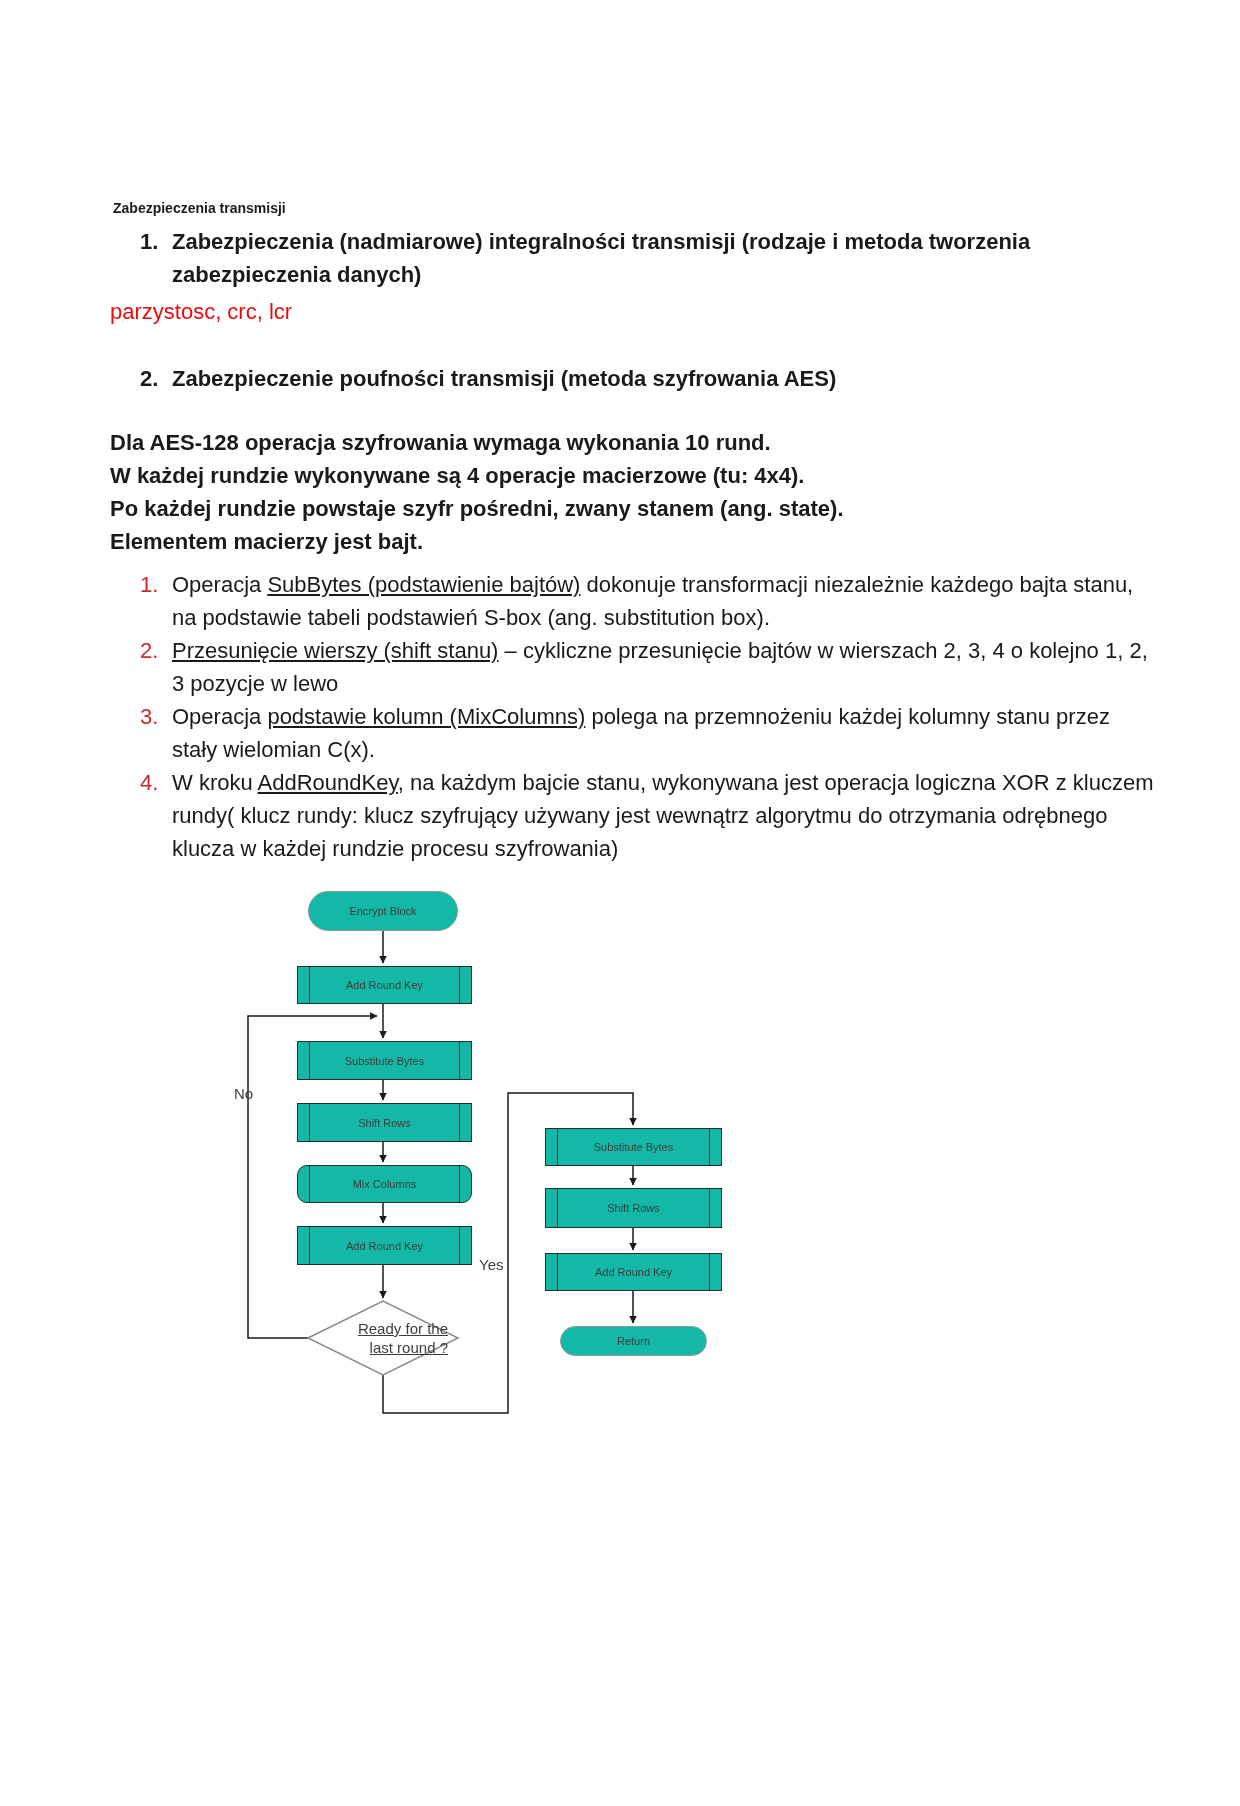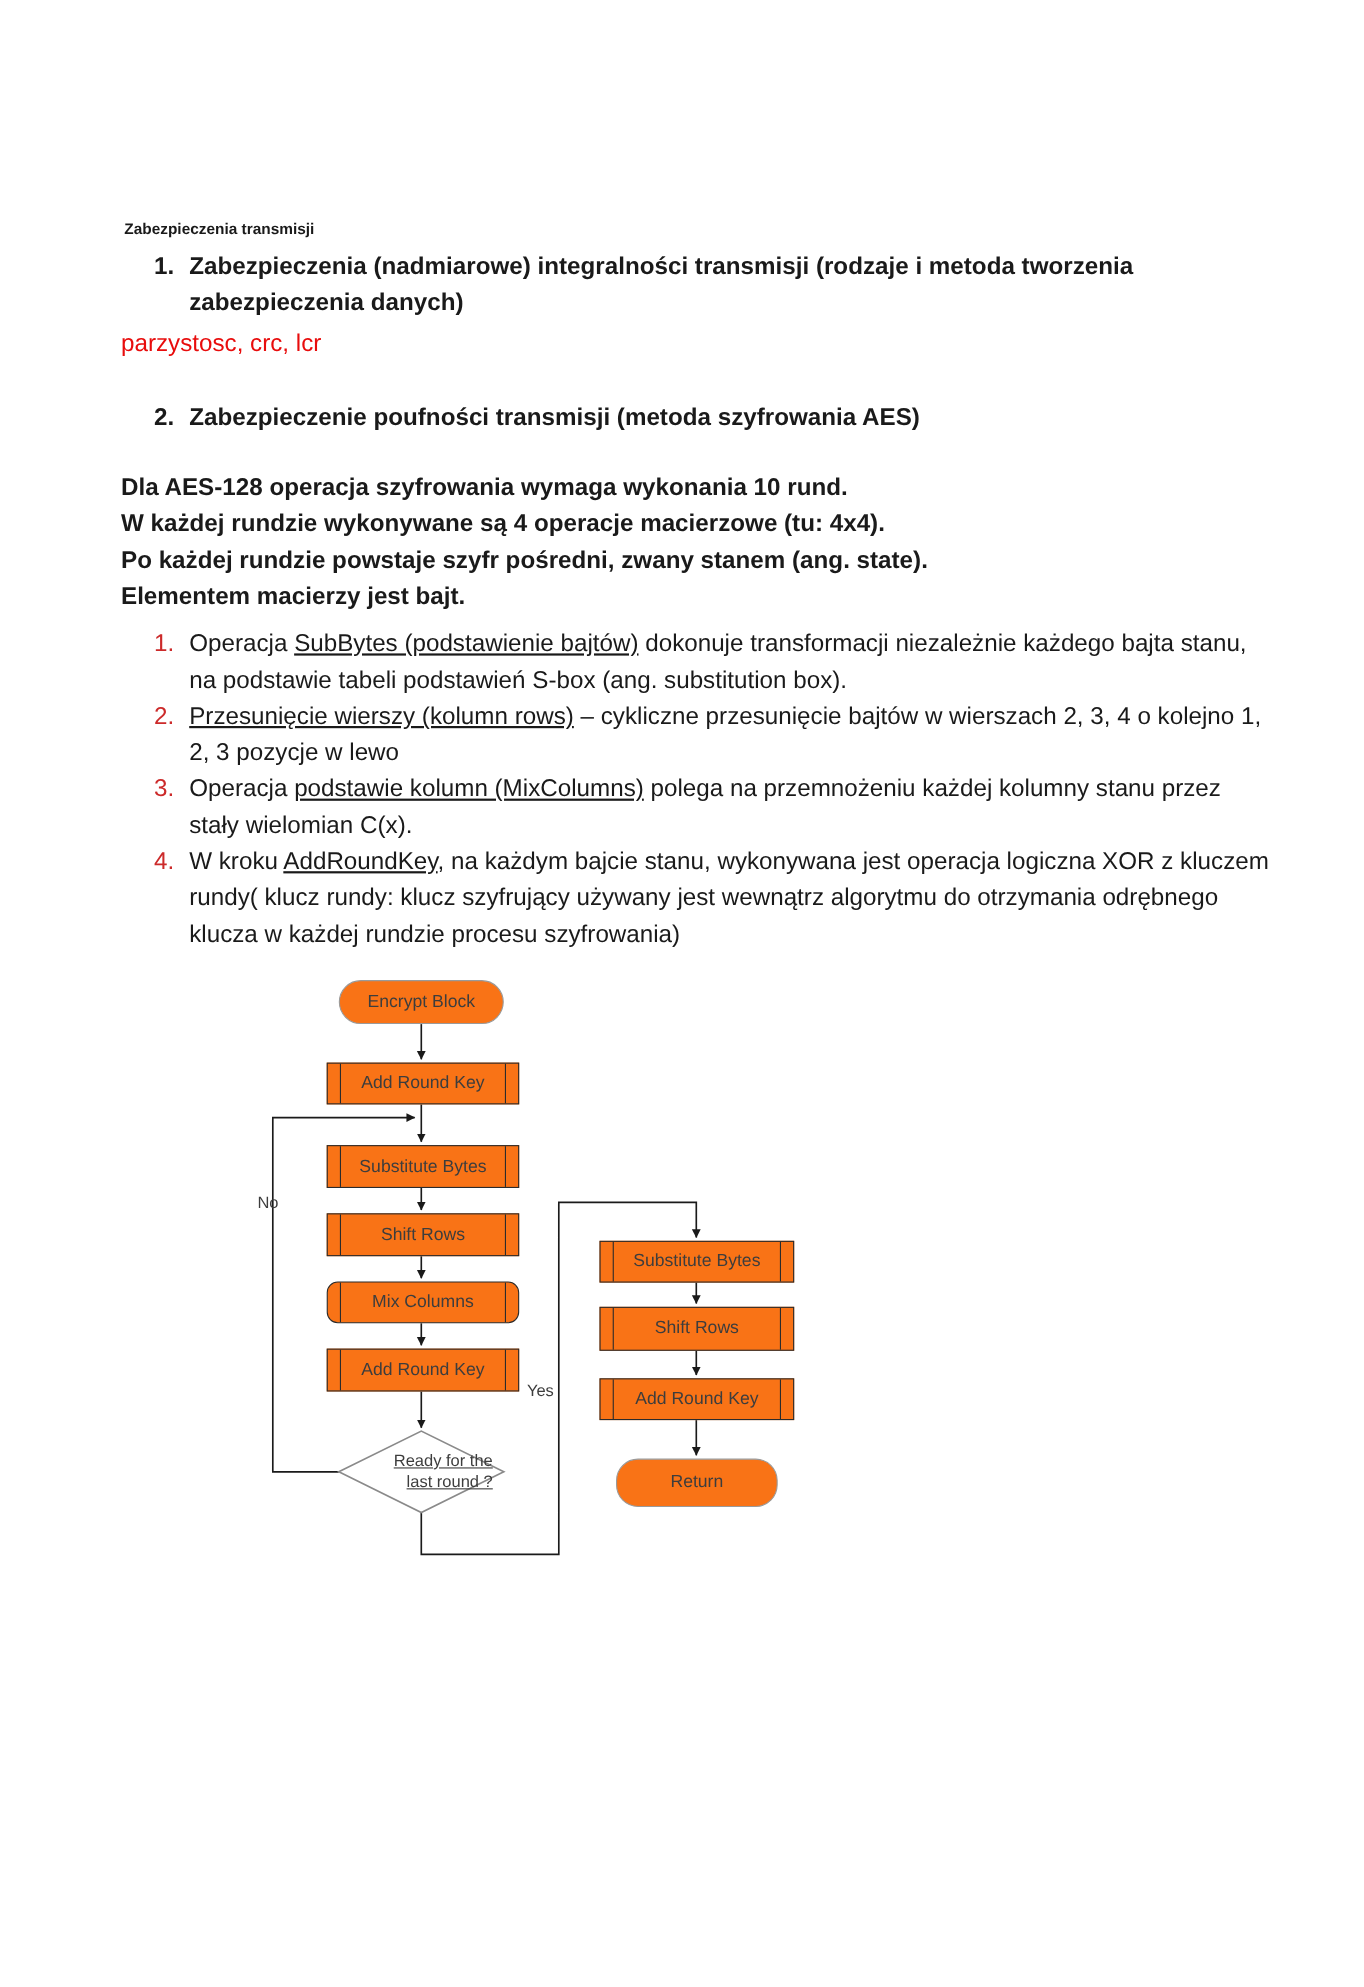--- a/index.html
+++ b/index.html
@@ -18,21 +18,21 @@
   .paragraph{margin-top:31px;font-weight:bold;}
   .steps{margin-top:10px;}
   .step{position:relative;padding-left:62px;font-size:22px;line-height:33px;}
   .step .num{position:absolute;left:30px;top:0;color:#cc2a2a;}
   .u{text-decoration:underline;}
   
   .flowchart{position:absolute;left:0;top:0;width:1240px;height:1806px;pointer-events:none;}
   .fc-svg{position:absolute;left:0;top:0;}
   .fc-node{
     position:absolute;display:flex;align-items:center;justify-content:center;
-    background:#f97316;font-size:16px;color:#3d3d3d;text-align:center;box-sizing:border-box;
+    background:#14b8a6;font-size:11px;color:#3d3d3d;text-align:center;box-sizing:border-box;
   }
   .fc-process{border:1.5px solid #2b2b2b;}
   .fc-bar{position:absolute;top:0;bottom:0;width:0;border-left:1.2px solid #2b2b2b;}
   .fc-bar.left{left:11px;}
   .fc-bar.right{right:11px;}
   .fc-terminal{border:1.5px solid #9a9a9a;border-radius:20px;}
   .fc-diamond-label{position:absolute;font-size:15px;color:#3d3d3d;text-align:right;line-height:19px;text-decoration:underline;}
   .fc-branch-label{position:absolute;font-size:15px;color:#3d3d3d;}
 </style>
 </head>
@@ -61,21 +61,21 @@
     <div class="line">Elementem macierzy jest bajt.</div>
   </div>
 
   <div class="steps">
     <div class="step">
       <span class="num">1.</span>
       <span><span>Operacja </span><span class="u">SubBytes (podstawienie bajtów)</span><span> dokonuje transformacji niezależnie każdego bajta stanu, na podstawie tabeli podstawień S-box (ang. substitution box).</span></span>
     </div>
     <div class="step">
       <span class="num">2.</span>
-      <span><span></span><span class="u">Przesunięcie wierszy (kolumn rows)</span><span> – cykliczne przesunięcie bajtów w wierszach 2, 3, 4 o kolejno 1, 2, 3 pozycje w lewo</span></span>
+      <span><span></span><span class="u">Przesunięcie wierszy (shift stanu)</span><span> – cykliczne przesunięcie bajtów w wierszach 2, 3, 4 o kolejno 1, 2, 3 pozycje w lewo</span></span>
     </div>
     <div class="step">
       <span class="num">3.</span>
       <span><span>Operacja </span><span class="u">podstawie kolumn (MixColumns)</span><span> polega na przemnożeniu każdej kolumny stanu przez stały wielomian C(x).</span></span>
     </div>
     <div class="step">
       <span class="num">4.</span>
       <span><span>W kroku </span><span class="u">AddRoundKey</span><span>, na każdym bajcie stanu, wykonywana jest operacja logiczna XOR z kluczem rundy( klucz rundy: klucz szyfrujący używany jest wewnątrz algorytmu do otrzymania odrębnego klucza w każdej rundzie procesu szyfrowania)</span></span>
     </div>
   </div>
@@ -159,17 +159,17 @@
     <span>Shift Rows</span>
     <span class="fc-bar right"></span>
   </div>
 
   <div class="fc-node fc-process" style="left:545px;top:1253px;width:177px;height:38px;">
     <span class="fc-bar left"></span>
     <span>Add Round Key</span>
     <span class="fc-bar right"></span>
   </div>
 
-  <div class="fc-node fc-terminal" style="left:560px;top:1326px;width:147px;height:44px;">
+  <div class="fc-node fc-terminal" style="left:560px;top:1326px;width:147px;height:30px;">
     <span>Return</span>
   </div>
 
 </div>
 
 </body></html>

